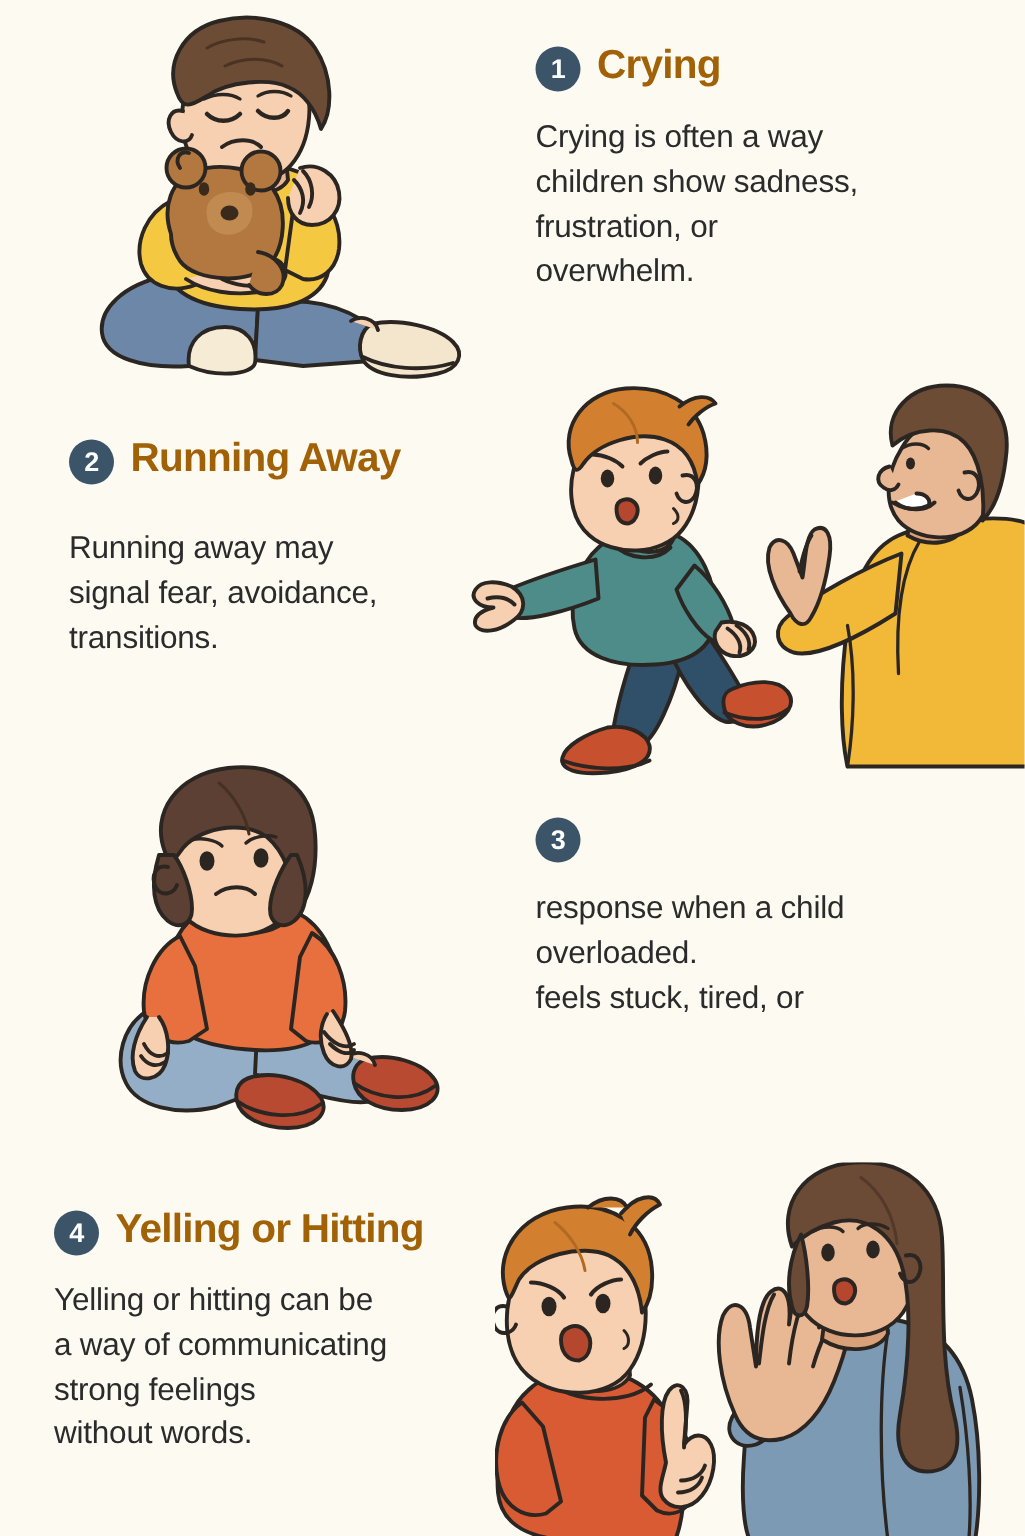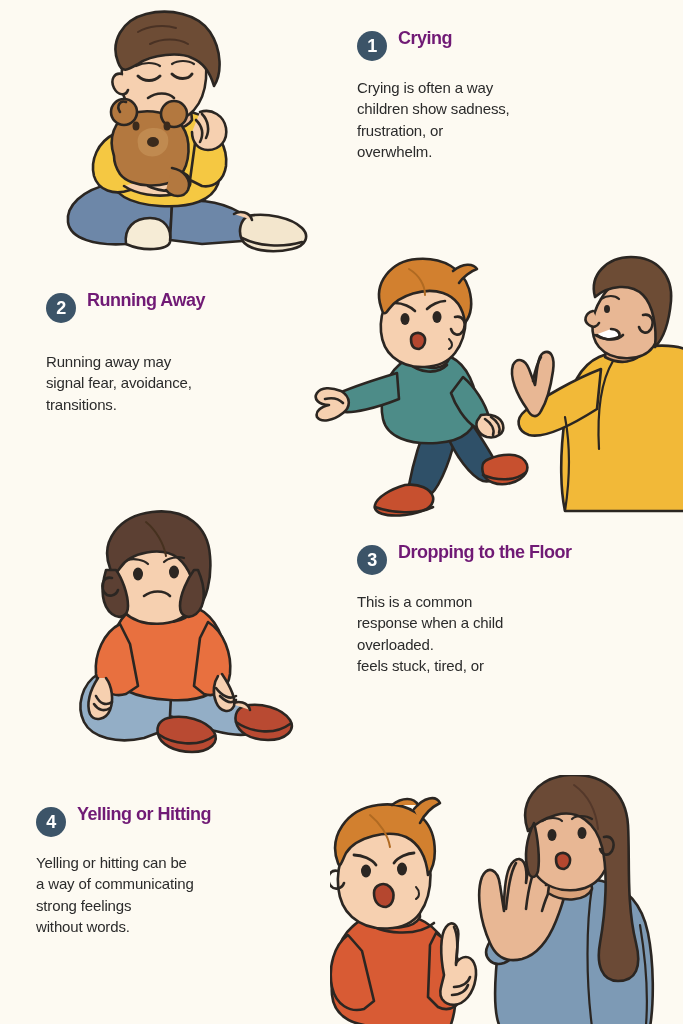--- a/index.html
+++ b/index.html
@@ -35,28 +35,28 @@
     background: #3c5468;
     color: #ffffff;
     font-size: 18px;
     font-weight: bold;
     line-height: 30px;
     text-align: center;
     margin-top: 3px;
     letter-spacing: -0.3px;
   }
   .head-title {
-    font-size: 18px;
+    font-size: 27px;
     font-weight: bold;
-    color: #701a75;
+    color: #a16207;
     line-height: 1.16;
     letter-spacing: -0.5px;
   }
   .body-text {
-    font-size: 15px;
+    font-size: 21px;
     color: #2b2b2b;
     line-height: 1.42;
     letter-spacing: -0.15px;
   }
   .body-text span { display: block; }
 
   
   #sec1-text { left: 357px; top: 28px;  width: 310px; }
   #sec1-text .body-text { margin-top: 16px; }
   #sec2-text { left: 46px;  top: 290px; width: 300px; }
@@ -288,24 +288,22 @@
         <path d="M112 50 C106 48 96 50 92 54" stroke-width="2.2"></path>
 
         <path d="M72 88 C80 82 92 82 98 88" stroke-width="2.6"></path>
       </g>
     </svg>
   </div>
 
   <div class="section-text" id="sec3-text">
     <div class="head-row">
       <div class="badge">3</div>
-      <div class="head-title">Dropping to the Floor</div>
     </div>
     <div class="body-text">
-      <span>This is a common</span>
       <span>response when a child</span>
       <span>overloaded.</span>
       <span>feels stuck, tired, or</span>
     </div>
   </div>
 
   <div class="illus" id="illus4">
     <svg viewBox="0 0 355 252" xmlns="http://www.w3.org/2000/svg">
       <g fill="none" stroke="#2b2622" stroke-width="2.6" stroke-linecap="round" stroke-linejoin="round">
 

